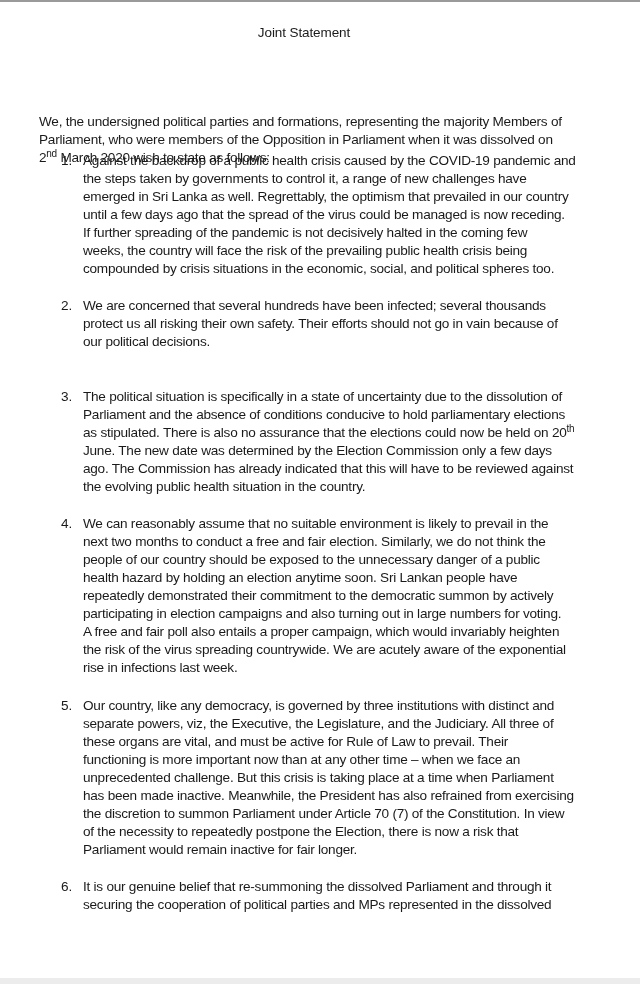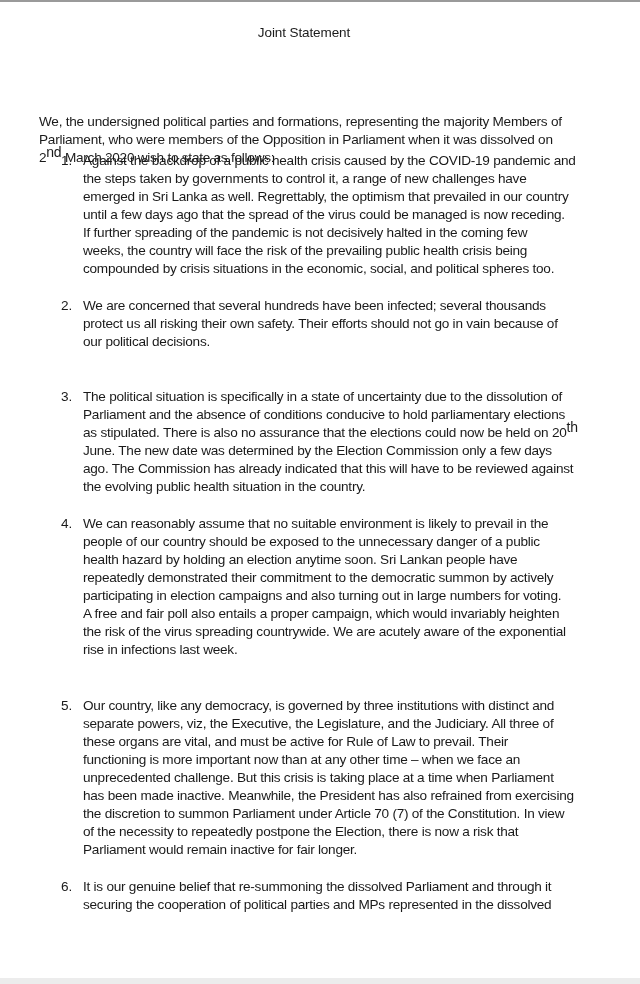--- a/index.html
+++ b/index.html
@@ -16,21 +16,21 @@
   .title {
     position: absolute; top: 25px; left: 0; width: 608px; text-align: center;
     font-size: 13.5px; letter-spacing: -0.1px;
   }
   .intro { position: absolute; left: 39px; top: 65px; width: 590px; margin-top: 48px; }
   .line {
     display: block; white-space: nowrap;
     font-size: 13.6px; line-height: 18px; height: 18px;
     letter-spacing: -0.25px;
   }
-  sup { font-size: 14px; vertical-align: 0; position: relative; top: -5px; line-height: 0; }
+  sup { font-size: 10px; vertical-align: 0; position: relative; top: -5px; line-height: 0; }
   .item { position: absolute; left: 61px; width: 570px; }
   .num { position: absolute; left: 0; top: 0; font-size: 13.6px; line-height: 18px; }
   .body { position: absolute; left: 22px; top: 0; width: 550px; }
 </style>
 </head>
 <body>
 
 <div class="top-rule"></div>
 
 <div class="page">
@@ -73,20 +73,21 @@
       <span class="line">June. The new date was determined by the Election Commission only a few days</span>
       <span class="line">ago. The Commission has already indicated that this will have to be reviewed against</span>
       <span class="line">the evolving public health situation in the country.</span>
     </div>
   </div>
 
   <div class="item" style="top:515px;">
     <span class="num">4.</span>
     <div class="body">
       <span class="line">We can reasonably assume that no suitable environment is likely to prevail in the</span>
+      <span class="line">next two months to conduct a free and fair election. Similarly, we do not think the</span>
       <span class="line">people of our country should be exposed to the unnecessary danger of a public</span>
       <span class="line">health hazard by holding an election anytime soon. Sri Lankan people have</span>
       <span class="line">repeatedly demonstrated their commitment to the democratic summon by actively</span>
       <span class="line">participating in election campaigns and also turning out in large numbers for voting.</span>
       <span class="line">A free and fair poll also entails a proper campaign, which would invariably heighten</span>
       <span class="line">the risk of the virus spreading countrywide. We are acutely aware of the exponential</span>
       <span class="line">rise in infections last week.</span>
     </div>
   </div>
 

